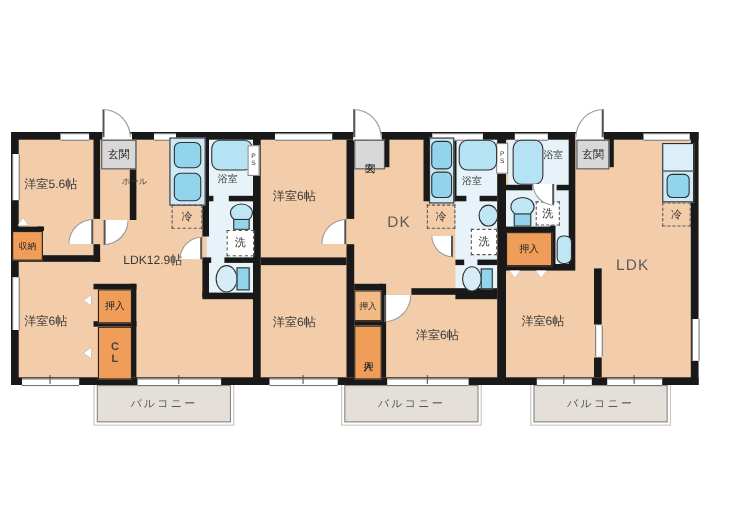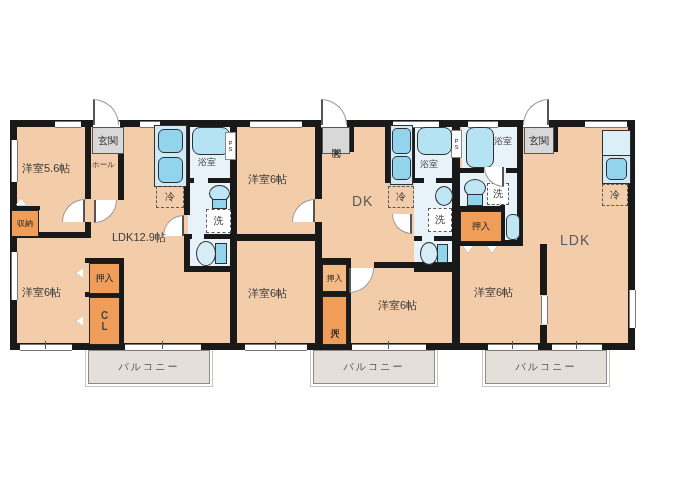--- a/index.html
+++ b/index.html
@@ -232,21 +232,21 @@
   <div class="arc arc-b" style="left:523px;top:99px;width:26px;height:26px;"></div>
   <div class="arc arc-b" style="left:62px;top:199px;width:23px;height:23px;"></div>
   <div class="arc arc-c" style="left:94px;top:200px;width:23px;height:23px;"></div>
   <div class="arc arc-b" style="left:163px;top:215px;width:21px;height:21px;"></div>
   <div class="arc arc-b" style="left:292px;top:199px;width:23px;height:23px;"></div>
   <div class="arc arc-c" style="left:349px;top:268px;width:25px;height:25px;"></div>
   <div class="arc arc-d" style="left:392px;top:214px;width:20px;height:20px;"></div>
   <div class="arc arc-d" style="left:484px;top:167px;width:20px;height:20px;"></div>
 
   <div class="lbl room" style="left:22px;top:163px;">洋室5.6帖</div>
-  <div class="lbl" style="left:80px;top:161px;font-size:7.5px;padding-left:12px;">ホール</div>
+  <div class="lbl" style="left:99px;top:161px;font-size:7.5px;padding-left:12px;">ホール</div>
   <div class="lbl room" style="left:112px;top:232px;">LDK12.9帖</div>
   <div class="lbl room" style="left:22px;top:287px;">洋室6帖</div>
   <div class="lbl room" style="left:248px;top:174px;">洋室6帖</div>
   <div class="lbl big" style="left:352px;top:194px;">DK</div>
   <div class="lbl room" style="left:248px;top:288px;">洋室6帖</div>
   <div class="lbl room" style="left:378px;top:300px;">洋室6帖</div>
   <div class="lbl big" style="left:560px;top:233px;">LDK</div>
   <div class="lbl room" style="left:474px;top:287px;">洋室6帖</div>
 
 </div>

